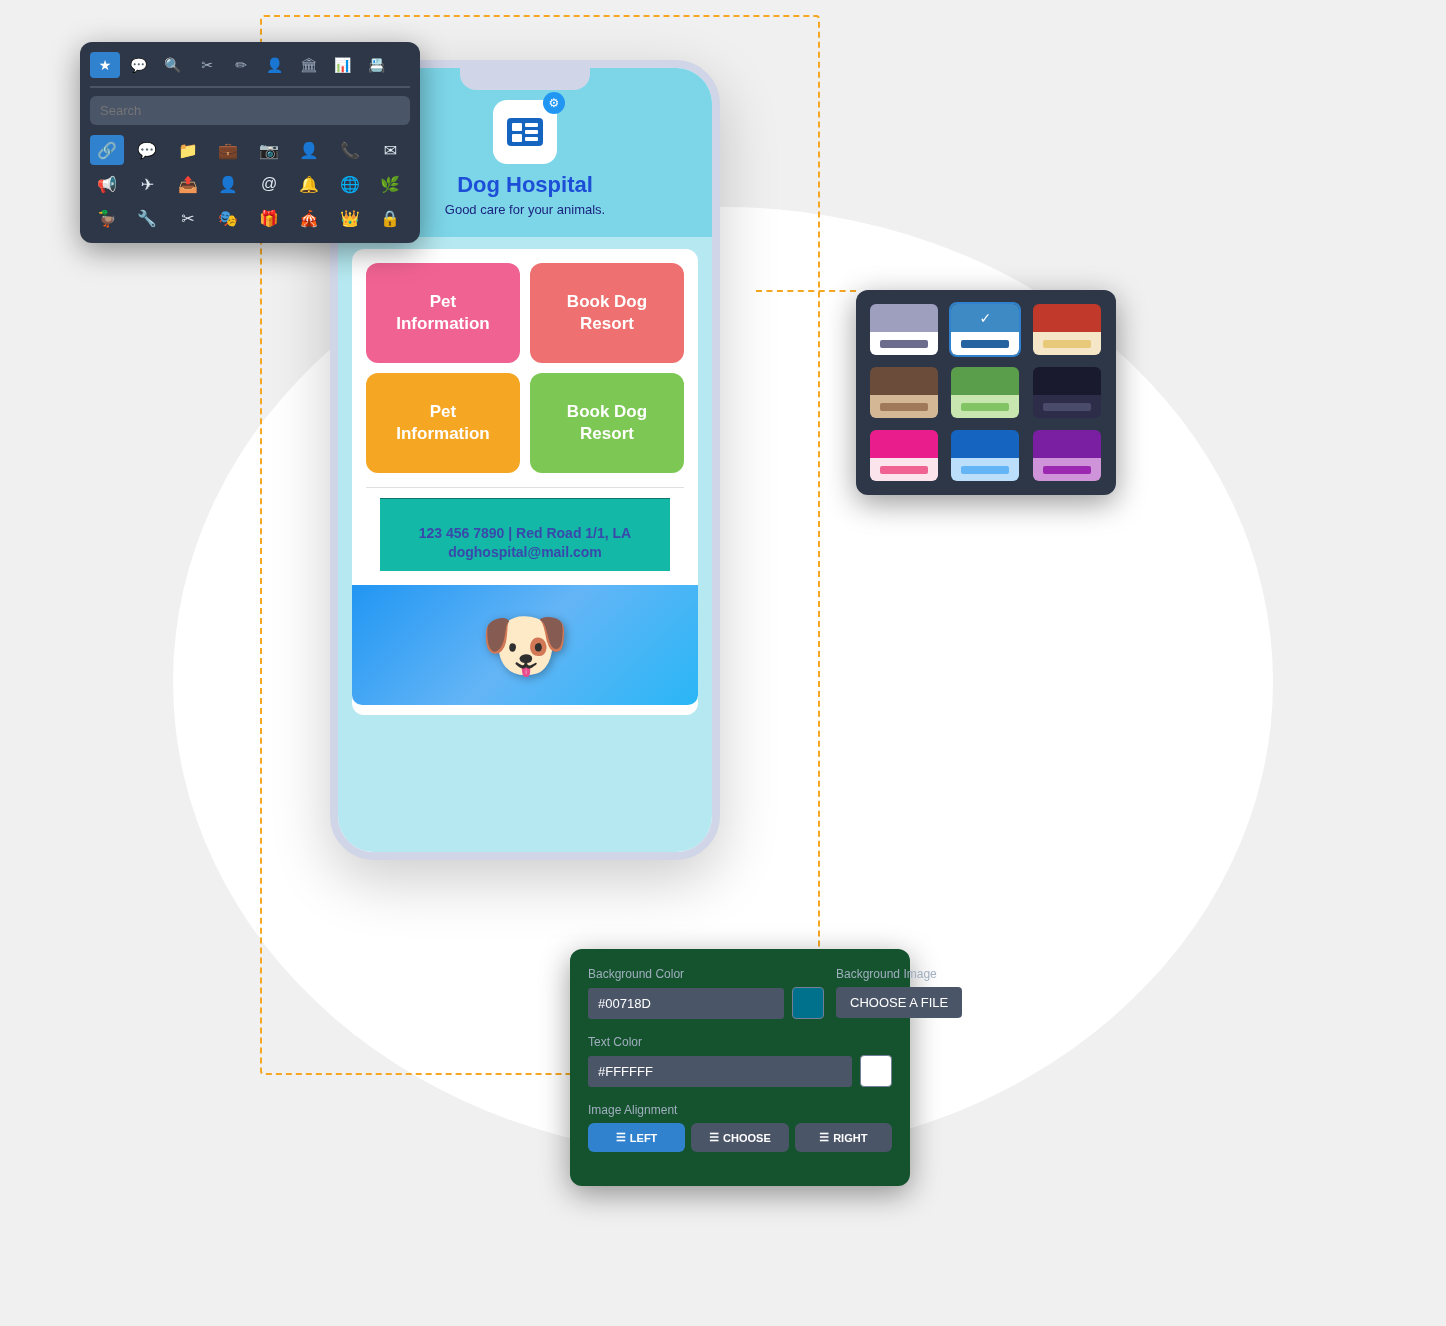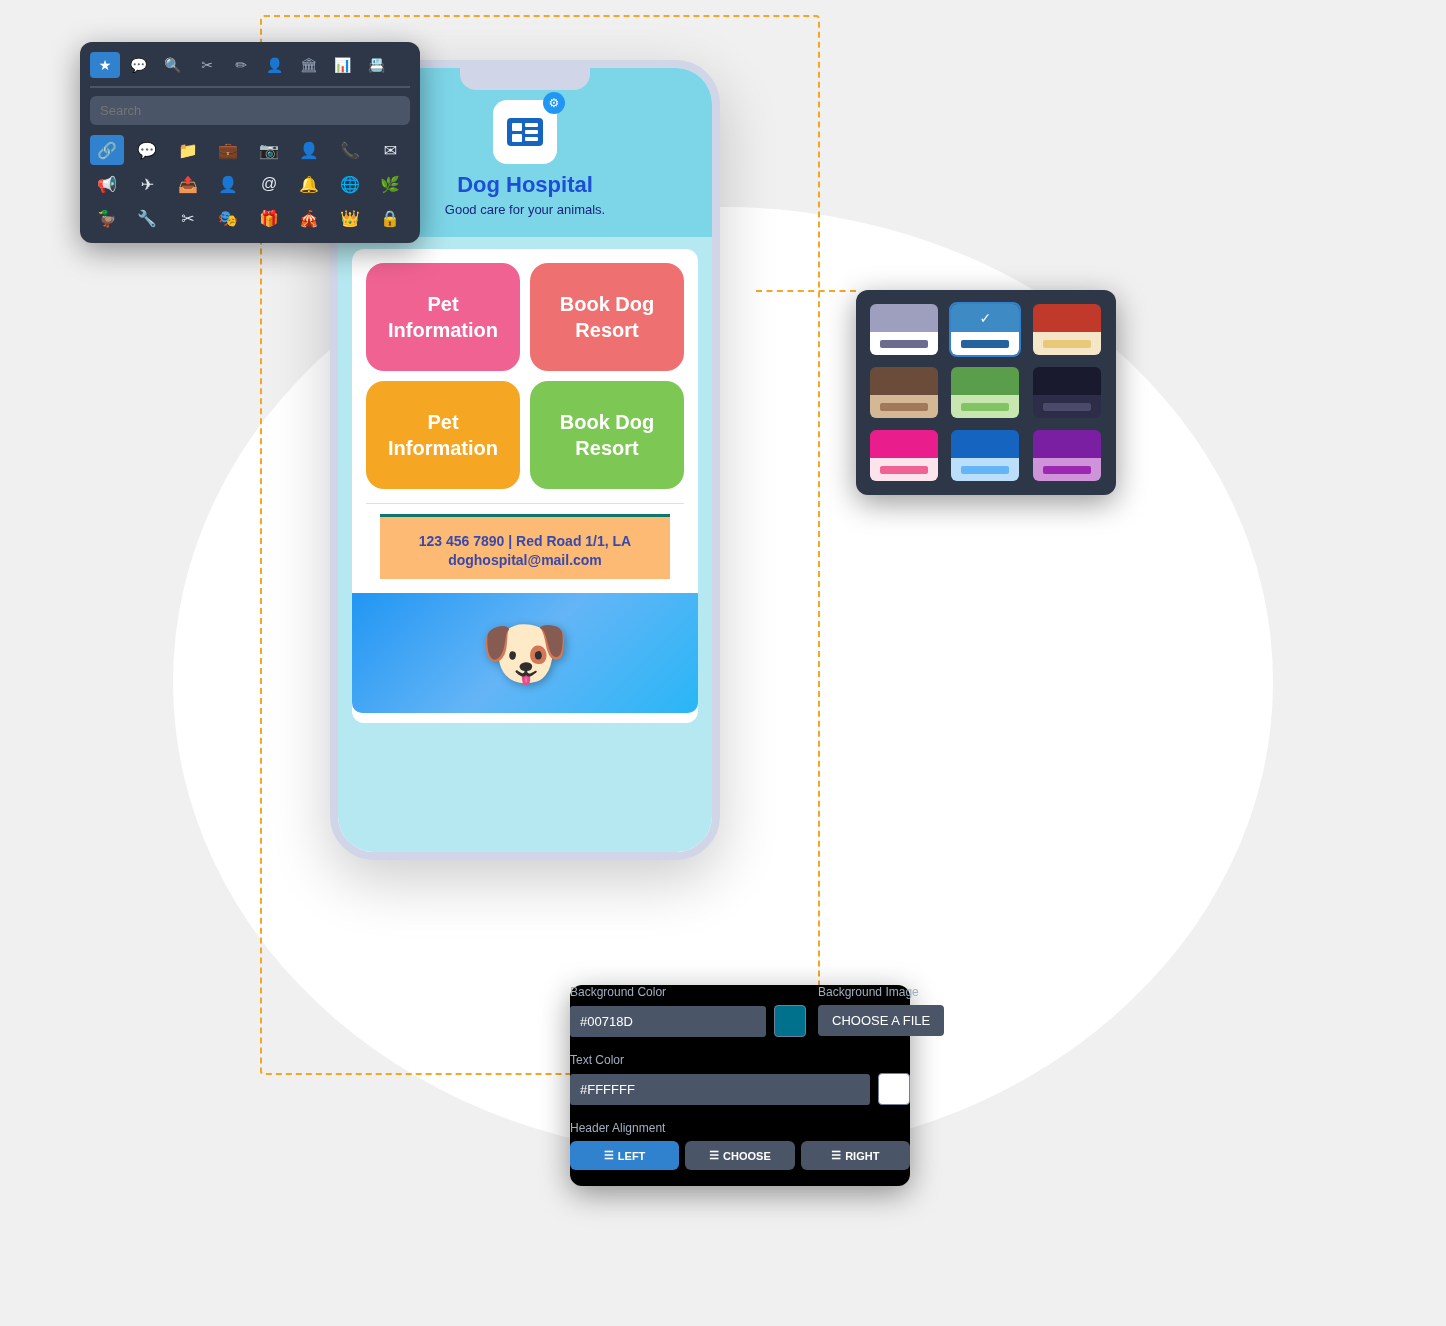--- a/index.html
+++ b/index.html
@@ -128,43 +128,43 @@
       display: grid;
       grid-template-columns: 1fr 1fr;
       gap: 10px;
       padding: 14px;
       background: white;
       margin: 0 14px;
       border-radius: 12px;
     }
 
     .grid-btn {
-      border-radius: 18px;
+      border-radius: 12px;
       padding: 28px 10px;
       color: white;
       font-weight: 700;
-      font-size: 20px;
+      font-size: 17px;
       text-align: center;
       line-height: 1.3;
     }
 
     .grid-btn.pink { background: #F06292; }
     .grid-btn.coral { background: #EF7070; }
     .grid-btn.yellow { background: #F5A623; }
     .grid-btn.green { background: #7DC855; }
 
     .phone-footer {
       text-align: center;
-      padding: 16px 10px 8px;
+      padding: 26px 10px 8px;
       color: #3949ab;
       font-size: 14px;
       font-weight: 600;
-      background: #fdba74;
+      background: #14b8a6;
       margin: 0 14px;
-      border-top: 3px solid #0f766e;
+      border-top: 1px solid #0f766e;
     }
 
     .phone-footer div { margin-bottom: 3px; }
 
     .phone-dog-image {
       width: calc(100% - 28px);
       margin: 0 14px;
       height: 120px;
       background: linear-gradient(135deg, #2196F3 0%, #64B5F6 50%, #29B6F6 100%);
       border-radius: 10px;
@@ -305,22 +305,23 @@
       border-radius: 2px;
       width: 80%;
     }
 
     
     .settings-panel {
       position: absolute;
       bottom: 140px;
       left: 570px;
       width: 340px;
-      background: #000000;
+      background: #14532d;
       border-radius: 12px;
+      padding: 18px;
       z-index: 20;
       box-shadow: 0 8px 30px rgba(0,0,0,0.4);
     }
 
     .settings-row {
       margin-bottom: 16px;
     }
 
     .settings-label {
       color: #a0aec0;
@@ -584,21 +585,21 @@
 
   <div class="settings-row">
     <div class="settings-label">Text Color</div>
     <div class="settings-input-row">
       <input class="settings-input" type="text" value="#FFFFFF" style="">
       <div class="color-swatch-small" style="background:#FFFFFF;"></div>
     </div>
   </div>
 
   <div class="settings-row">
-    <div class="settings-label">Header Alignment</div>
+    <div class="settings-label">Image Alignment</div>
     <div class="alignment-buttons">
       <button class="align-btn active">
         <span>☰</span>
         <span>LEFT</span>
       </button>
       <button class="align-btn inactive">
         <span>☰</span>
         <span>CHOOSE</span>
       </button>
       <button class="align-btn inactive">

